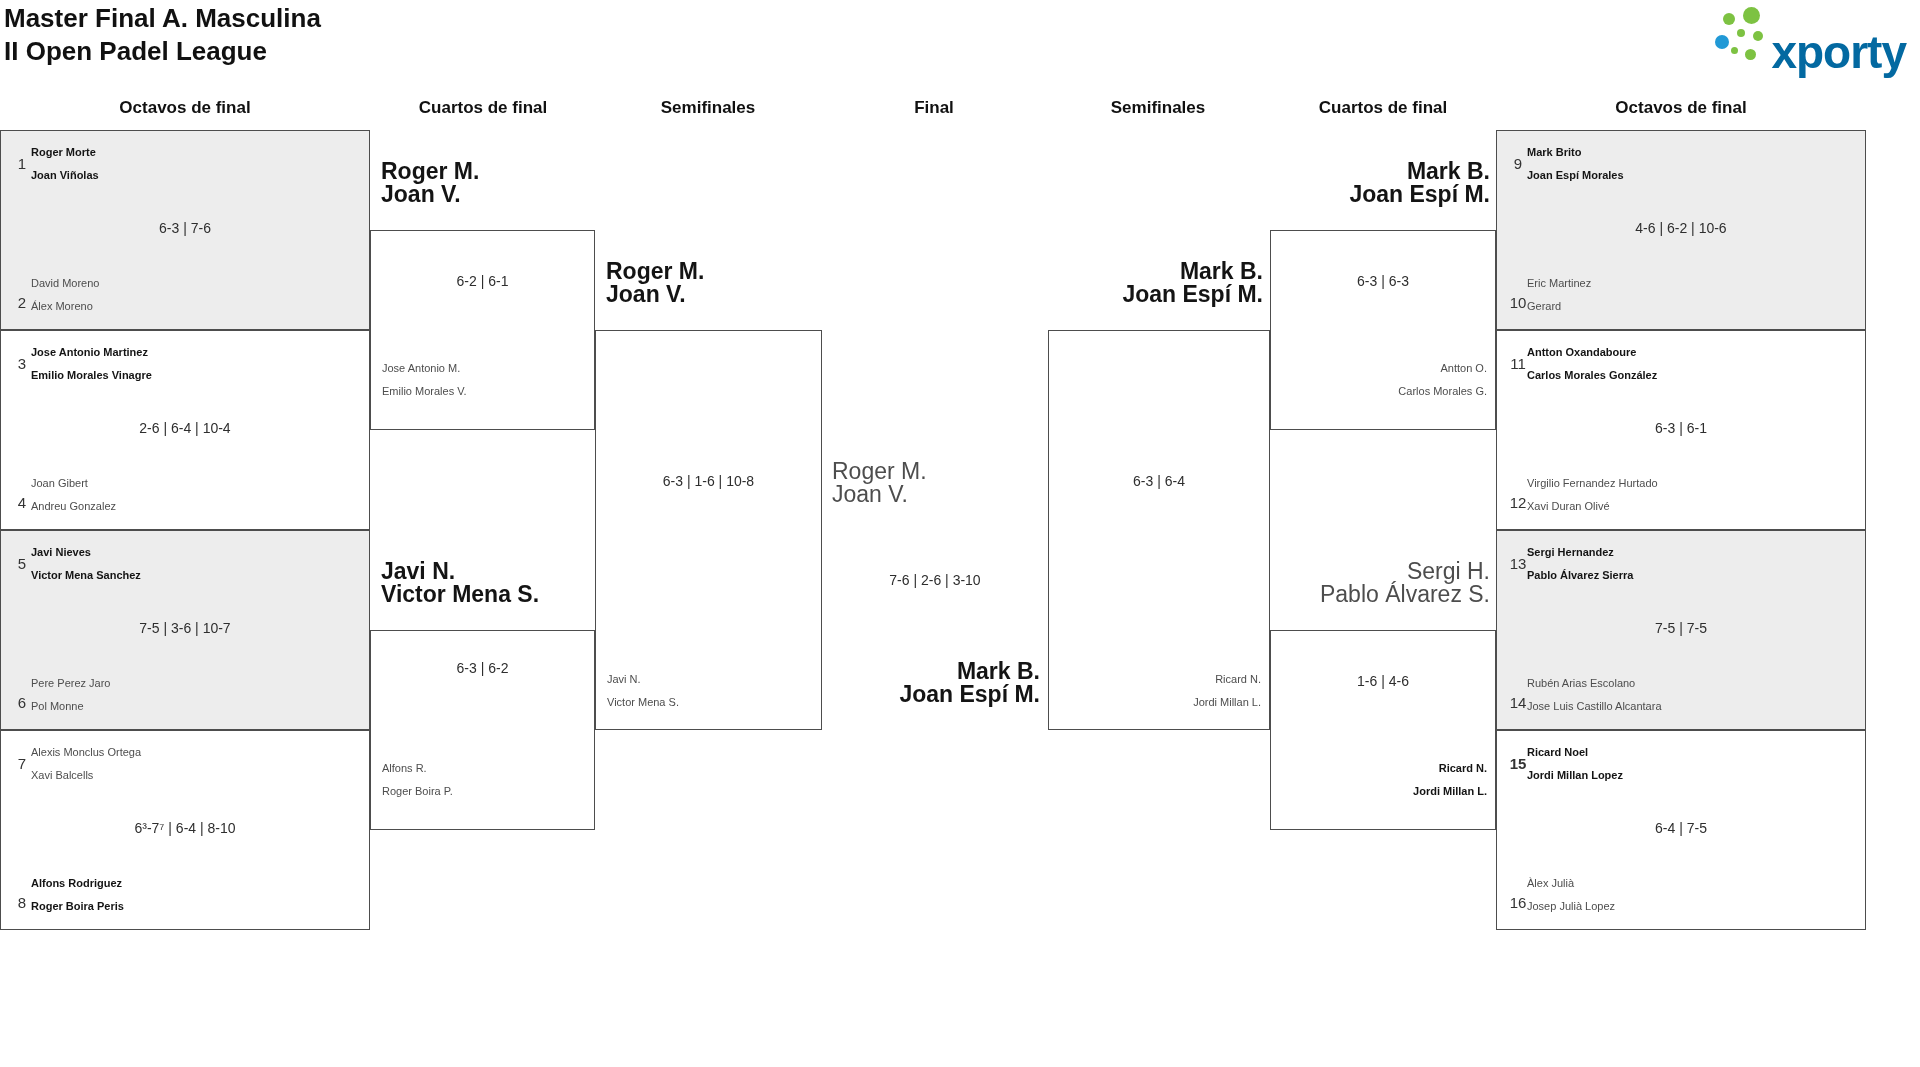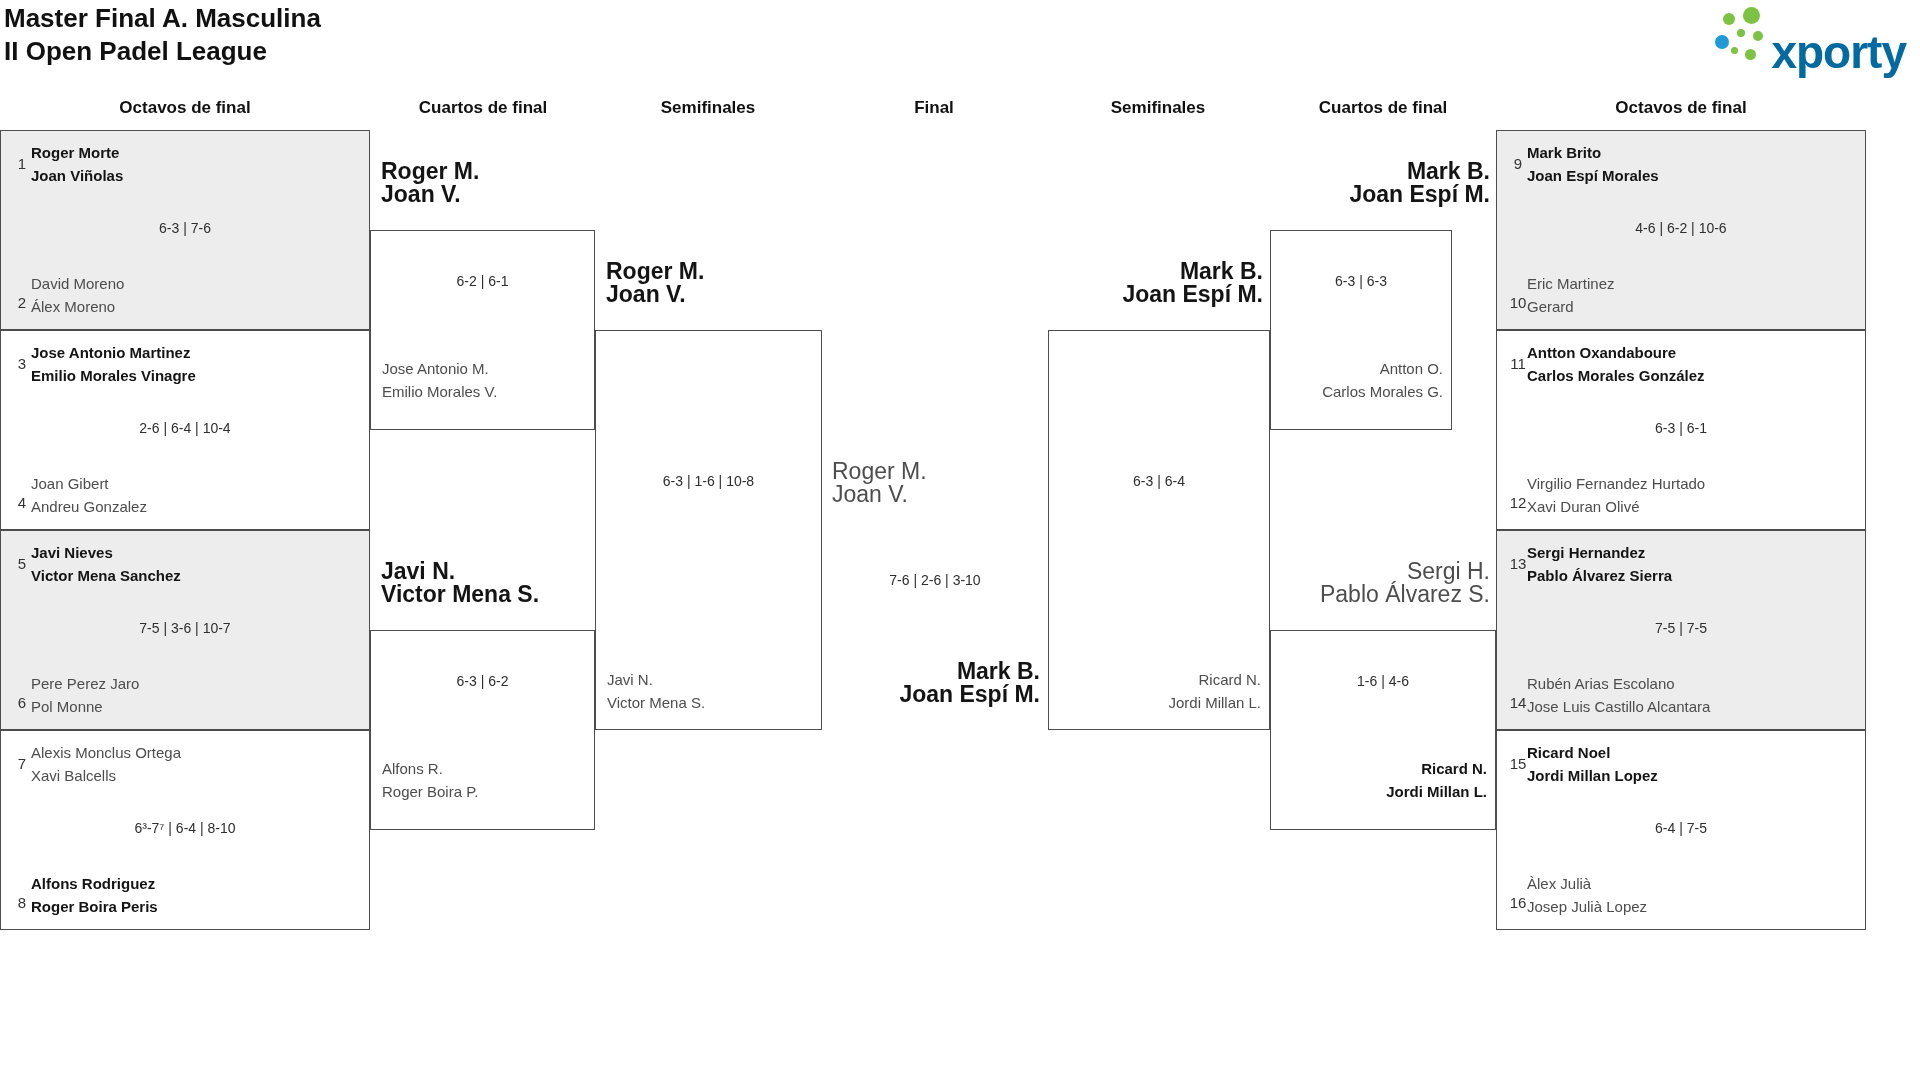--- a/index.html
+++ b/index.html
@@ -4,21 +4,21 @@
 <style>
   html,body{margin:0;padding:0;background:#fff;}
   .stage{position:relative;width:1920px;height:1067px;background:#fff;overflow:hidden;
          font-family:"Liberation Sans","DejaVu Sans",sans-serif;color:#1a1a1a;}
   .title{position:absolute;left:4px;top:2px;font-size:26px;line-height:33px;font-weight:700;color:#111;}
   .rh{position:absolute;top:98px;transform:translateX(-50%);font-size:17px;font-weight:700;color:#111;white-space:nowrap;}
   .box16{position:absolute;width:370px;height:200px;border:1px solid #4d4d4d;box-sizing:border-box;background:#fff;}
   .box16.shade{background:#ededed;}
   .rect{position:absolute;border:1px solid #4d4d4d;box-sizing:border-box;}
   .seed{position:absolute;left:6px;width:30px;text-align:center;font-size:15px;color:#333;}
-  .team{position:absolute;font-size:15px;line-height:23px;color:#4d4d4d;white-space:nowrap;}
+  .team{position:absolute;font-size:11px;line-height:23px;color:#4d4d4d;white-space:nowrap;}
   .team.win{font-weight:700;color:#141414;}
   .team.ra{text-align:right;}
   .score{position:absolute;left:0;right:0;text-align:center;font-size:14px;color:#2e2e2e;white-space:nowrap;}
   .lbl{position:absolute;font-size:23px;line-height:23px;white-space:nowrap;}
   .logo{position:absolute;right:14px;top:5px;display:flex;align-items:flex-start;}
   .logo-dots{position:relative;width:58px;height:58px;}
   .dot{position:absolute;border-radius:50%;display:block;}
   .logo-word{font-size:46px;line-height:54px;font-weight:800;color:#0369a1;letter-spacing:-1px;margin-top:20px;}
 </style>
 </head>
@@ -114,21 +114,21 @@
       <div>Jose Antonio M.</div>
       <div>Emilio Morales V.</div>
     </div>
   </div>
   <div class="lbl team win" style="left:381px;top:160px;">
     <div>Roger M.</div>
     <div>Joan V.</div>
   </div>
 
   <div class="rect" style="left:370px;top:630px;width:225px;height:200px;">
-    <div class="score" style="top:42px;">6-3 | 6-2</div>
+    <div class="score" style="top:29px;">6-3 | 6-2</div>
     <div class="team" style="left:11px;top:126px;">
       <div>Alfons R.</div>
       <div>Roger Boira P.</div>
     </div>
   </div>
   <div class="lbl team win" style="left:381px;top:560px;">
     <div>Javi N.</div>
     <div>Victor Mena S.</div>
   </div>
 
@@ -159,21 +159,21 @@
     <div class="team ra" style="right:8px;top:337px;">
       <div>Ricard N.</div>
       <div>Jordi Millan L.</div>
     </div>
   </div>
   <div class="lbl team win ra" style="right:657px;top:260px;">
     <div>Mark B.</div>
     <div>Joan Espí M.</div>
   </div>
 
-  <div class="rect" style="left:1270px;top:230px;width:182px;height:200px;">
+  <div class="rect" style="left:1270px;top:230px;width:226px;height:200px;">
     <div class="score" style="top:42px;">6-3 | 6-3</div>
     <div class="team ra" style="right:8px;top:126px;">
       <div>Antton O.</div>
       <div>Carlos Morales G.</div>
     </div>
   </div>
   <div class="lbl team win ra" style="right:430px;top:160px;">
     <div>Mark B.</div>
     <div>Joan Espí M.</div>
   </div>
@@ -226,21 +226,21 @@
     </div>
     <div class="score" style="top:89px;">7-5 | 7-5</div>
     <div class="team" style="left:30px;bottom:11px;">
       <div>Rubén Arias Escolano</div>
       <div>Jose Luis Castillo Alcantara</div>
     </div>
     <div class="seed" style="bottom:18px;">14</div>
   </div>
 
   <div class="box16" style="left:1496px;top:730px;">
-    <div class="seed" style="top:24px;">15</div>
+    <div class="seed" style="top:24px;font-weight:bold;">15</div>
     <div class="team win" style="left:30px;top:10px;">
       <div>Ricard Noel</div>
       <div>Jordi Millan Lopez</div>
     </div>
     <div class="score" style="top:89px;">6-4 | 7-5</div>
     <div class="team" style="left:30px;bottom:11px;">
       <div>Àlex Julià</div>
       <div>Josep Julià Lopez</div>
     </div>
     <div class="seed" style="bottom:18px;">16</div>

